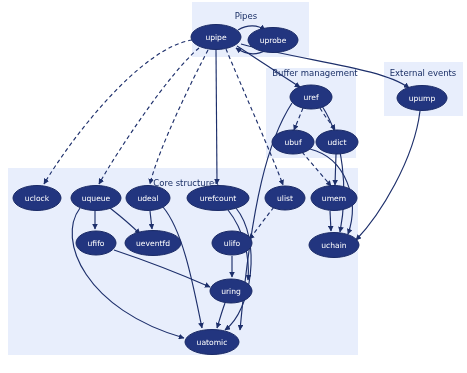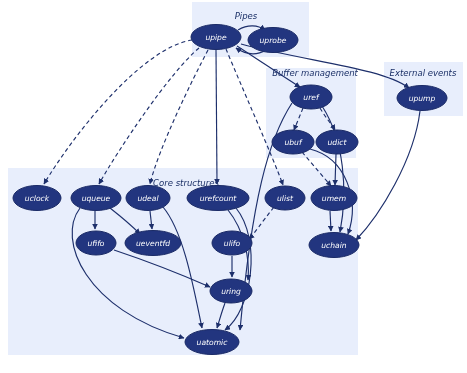--- a/index.html
+++ b/index.html
@@ -1,17 +1,17 @@
 <!DOCTYPE html>
 <html><head>
 <meta charset="utf-8">
 <style>
   html,body{margin:0;padding:0;background:#ffffff;}
   body{width:467px;height:373px;overflow:hidden;font-family:"DejaVu Sans","Liberation Sans",sans-serif;}
-  #stage{position:relative;width:372px;height:373px;background:#ffffff;font-style:italic;}
+  #stage{position:relative;width:372px;height:373px;background:#ffffff;}
   svg{display:block;}
   .cluster-box{fill:#e8eefc;stroke:none;}
   .cluster-label{fill:#1a2f66;font-size:8.5px;font-family:"DejaVu Sans","Liberation Sans",sans-serif;text-anchor:middle;}
   .node-ellipse{fill:#22357f;stroke:#1a2a66;stroke-width:1;}
   .node-label{fill:#ffffff;font-size:7.6px;font-family:"DejaVu Sans","Liberation Sans",sans-serif;text-anchor:middle;dominant-baseline:middle;}
   .edge{fill:none;stroke:#1d2f6b;stroke-width:1.15;}
   .edge-dashed{fill:none;stroke:#1d2f6b;stroke-width:1.15;stroke-dasharray:4 3;}
 </style>
 </head>
 <body>

